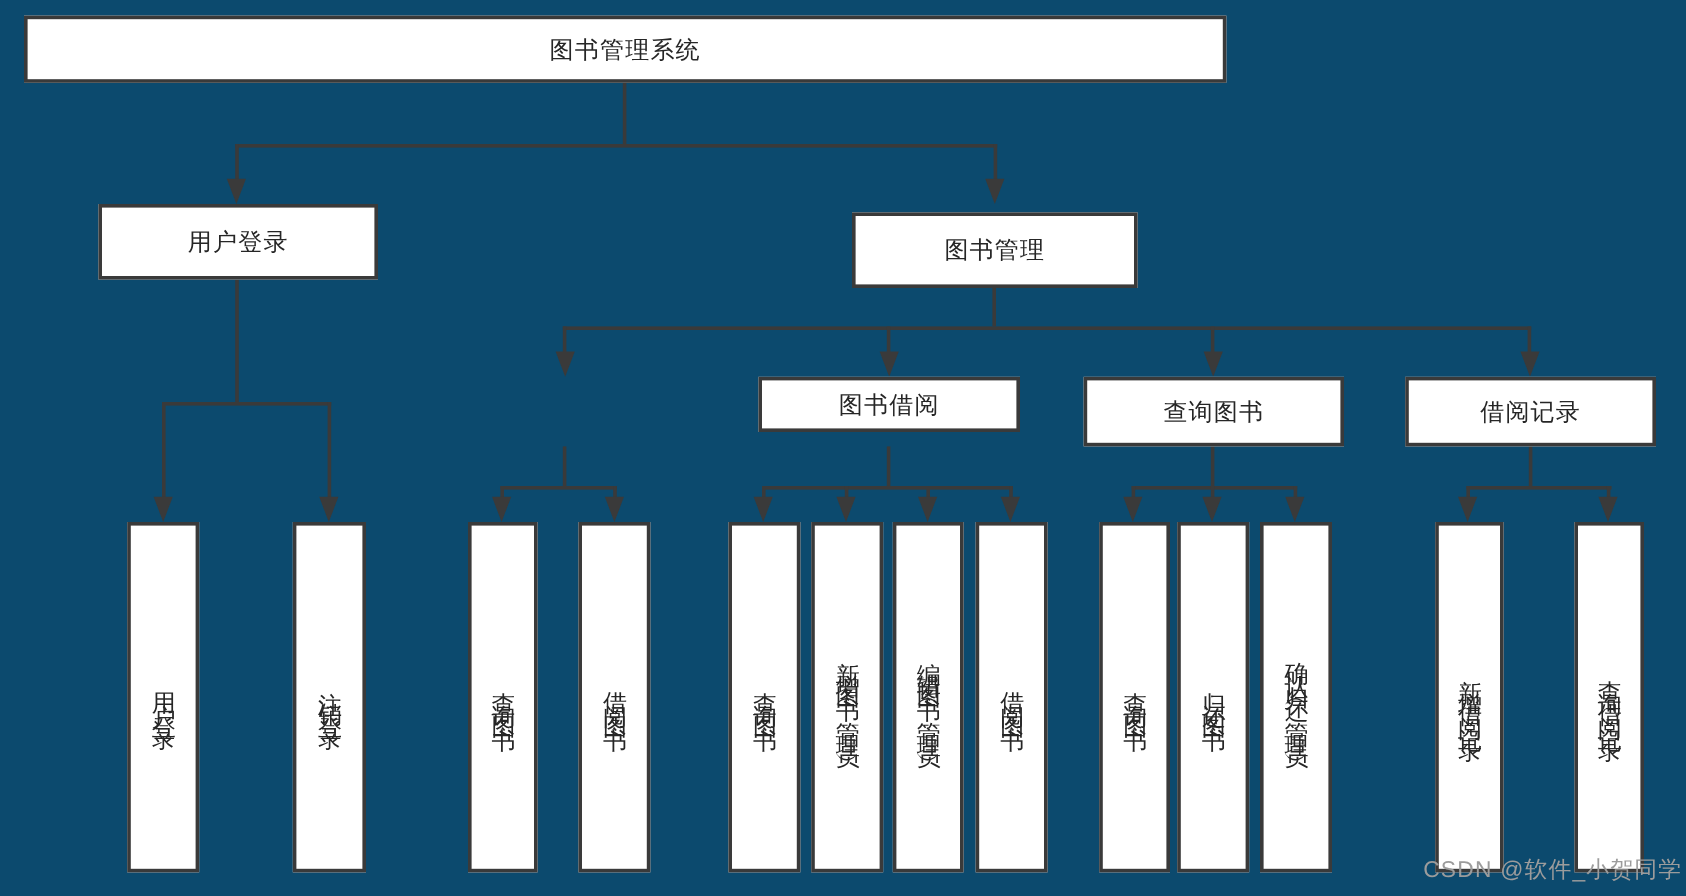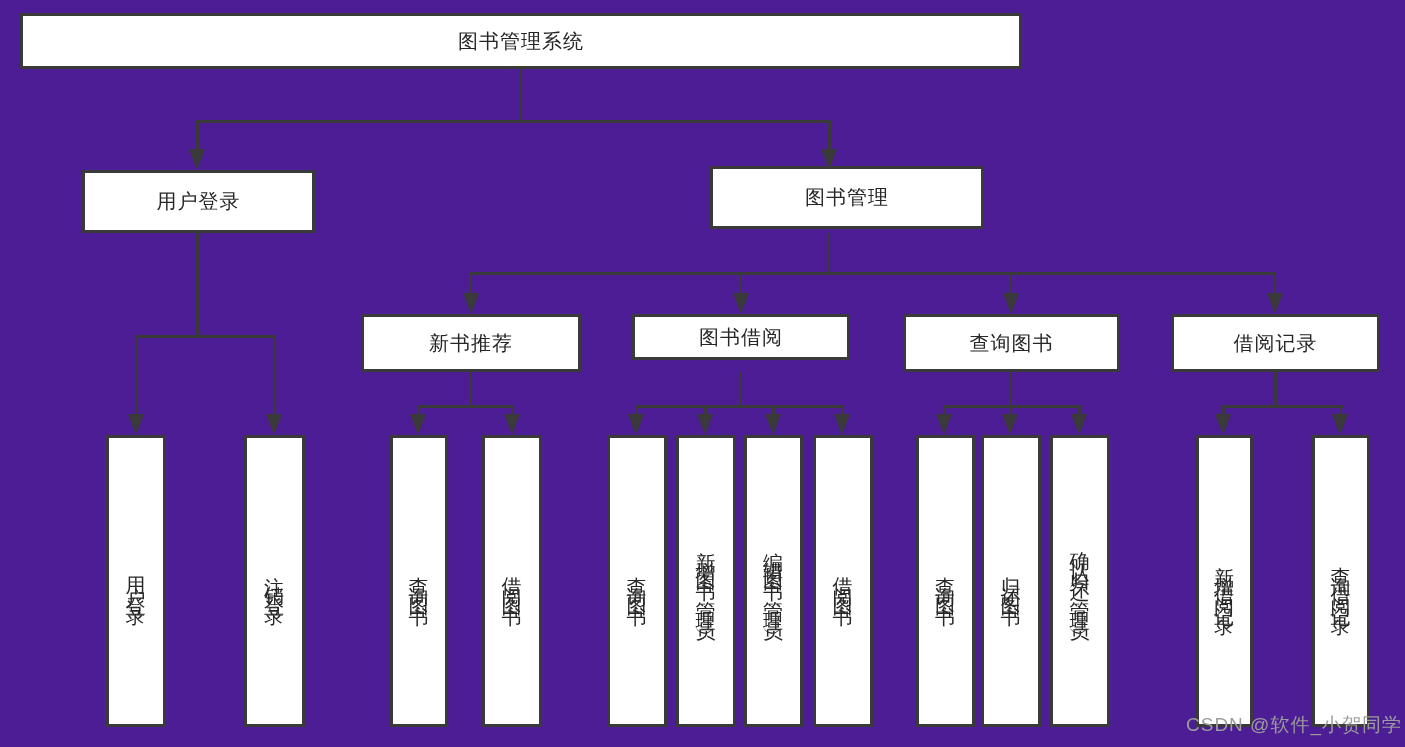--- a/index.html
+++ b/index.html
@@ -1,17 +1,17 @@
 <!DOCTYPE html>
 <html><head>
 <meta charset="utf-8">
 <style>
   html,body{margin:0;padding:0;background:#ffffff;}
   .stage{
-    position:relative;width:1405px;height:747px;background:#4c1d95;overflow:hidden;
+    position:relative;width:1405px;height:747px;background:#0c4a6e;overflow:hidden;
     font-family:"Liberation Sans", sans-serif;color:#262626;
   }
   .box{
     position:absolute;box-sizing:border-box;background:#ffffff;
     border:3px solid #3a3a3a;display:flex;align-items:center;justify-content:center;
   }
   .hlabel{font-size:20px;letter-spacing:1px;white-space:nowrap;}
   .vlabel{
     writing-mode:vertical-rl;text-orientation:mixed;
     font-size:20px;line-height:1;letter-spacing:10px;white-space:nowrap;
@@ -108,27 +108,24 @@
     <div class="arr" style="left:1332px;top:414px"></div>
   </div>
 
   <div class="box" style="left:20px;top:13px;width:1002px;height:56px">
     <span class="hlabel">图书管理系统</span>
   </div>
 
   <div class="box" style="left:82px;top:170px;width:233px;height:63px">
     <span class="hlabel">用户登录</span>
   </div>
-  <div class="box" style="left:710px;top:166px;width:274px;height:63px">
+  <div class="box" style="left:710px;top:177px;width:238px;height:63px">
     <span class="hlabel">图书管理</span>
   </div>
 
-  <div class="box" style="left:361px;top:314px;width:220px;height:58px">
-    <span class="hlabel">新书推荐</span>
-  </div>
   <div class="box" style="left:632px;top:314px;width:218px;height:46px">
     <span class="hlabel">图书借阅</span>
   </div>
   <div class="box" style="left:903px;top:314px;width:217px;height:58px">
     <span class="hlabel">查询图书</span>
   </div>
   <div class="box" style="left:1171px;top:314px;width:209px;height:58px">
     <span class="hlabel">借阅记录</span>
   </div>
 

